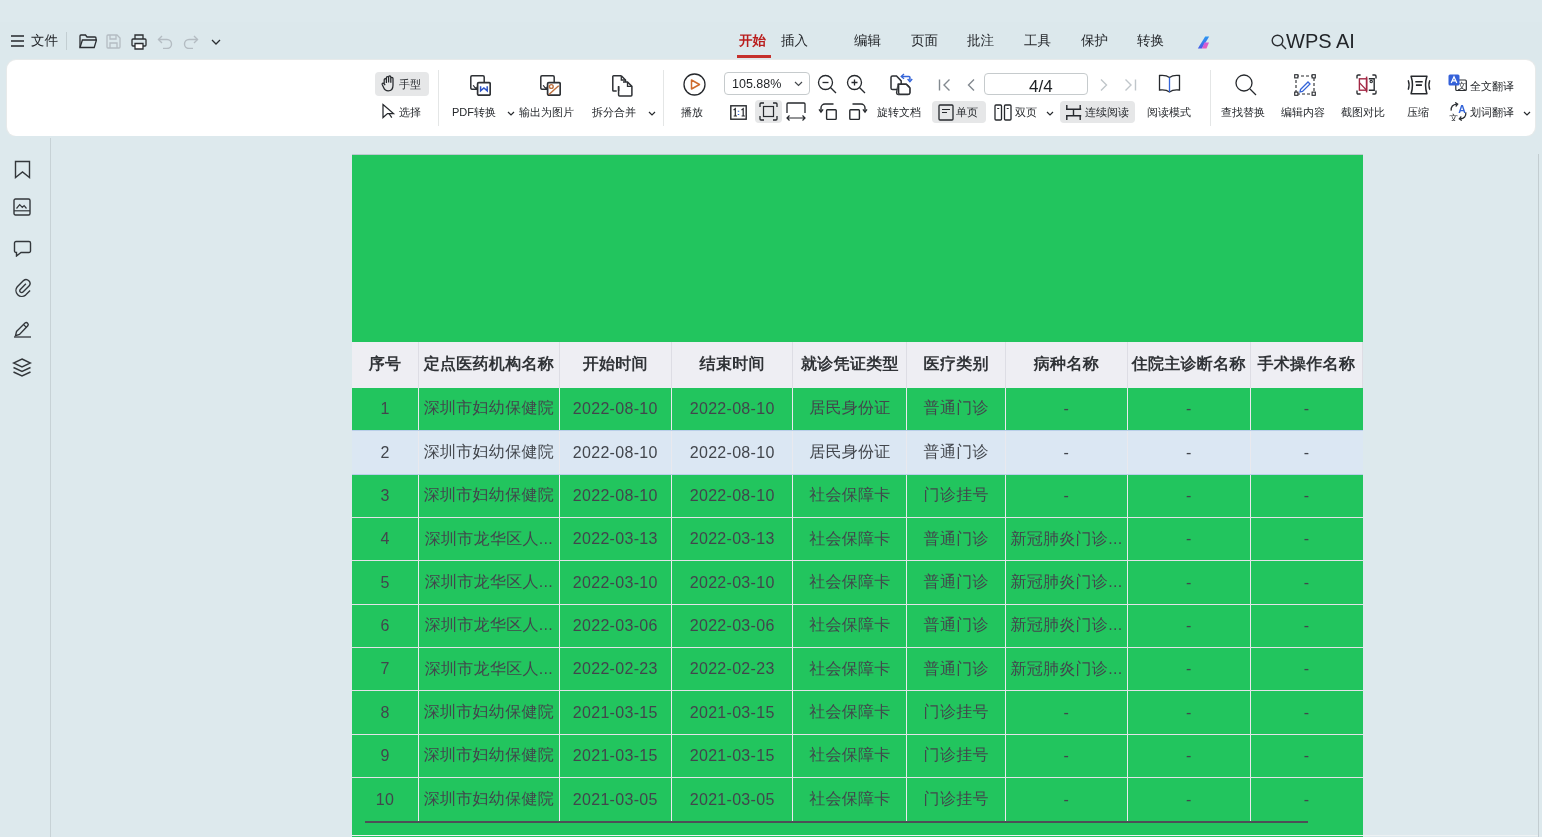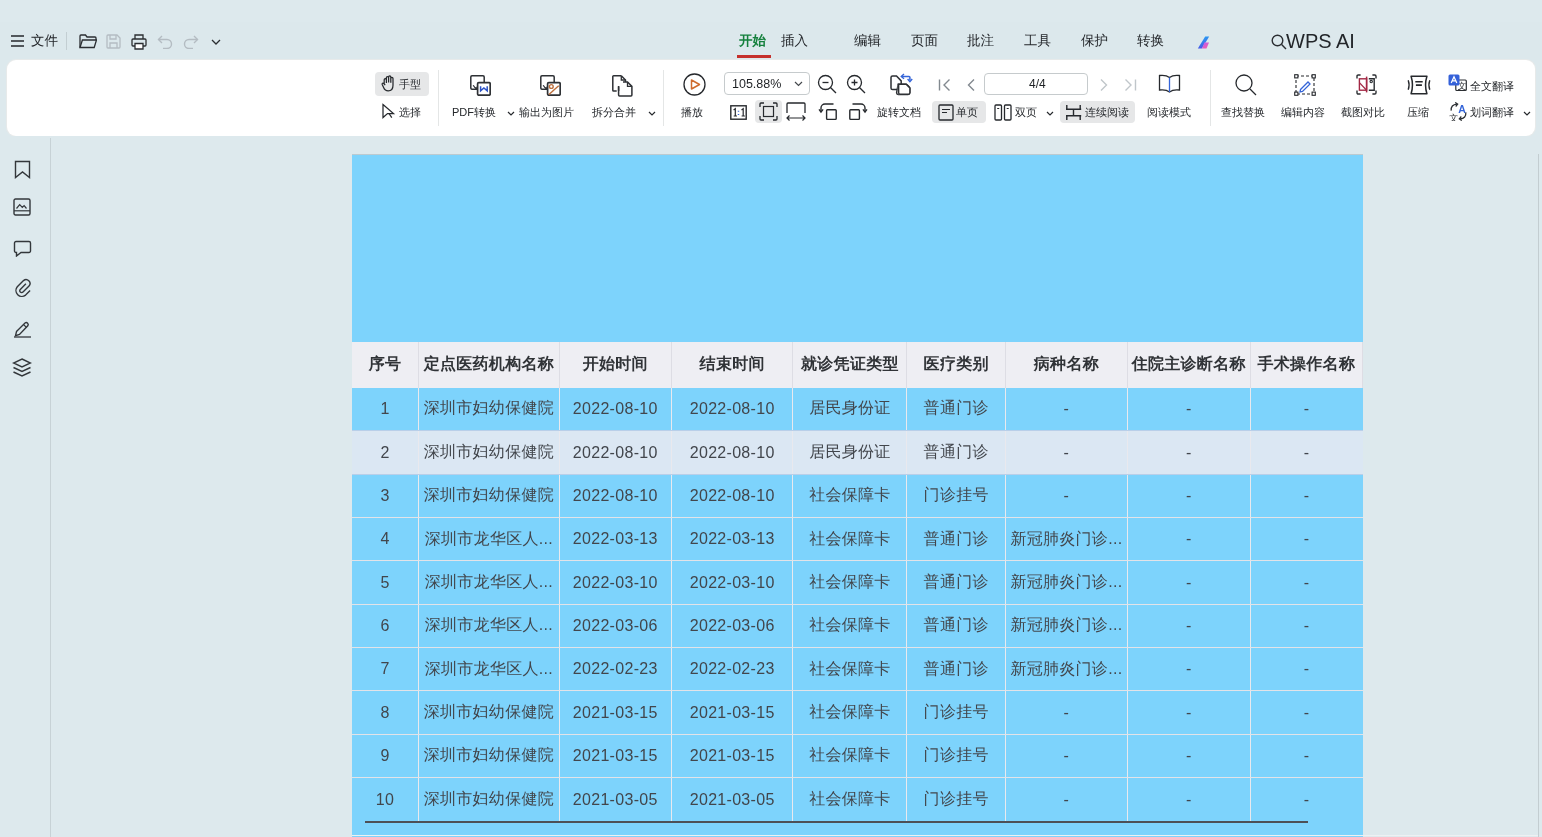--- a/index.html
+++ b/index.html
@@ -15,21 +15,21 @@
 #menubar { position:absolute; left:0; top:22px; width:1542px; height:38px; background:#dce8ec; }
 .mi { position:absolute; top:0; height:38px; display:flex; align-items:center; font-size:13.5px; color:#23262a; }
 
 #toolbar { position:absolute; left:7px; top:60px; width:1528px; height:76px; background:#ffffff; border-radius:9px; box-shadow:0 0 0 1px #e7eaea; }
 .tlabel { position:absolute; font-size:11px; color:#24272b; white-space:nowrap; }
 .hl { background:#e6e7e8; border-radius:4px; }
 .vdiv { position:absolute; top:10px; height:56px; width:1px; background:#e4e6e6; }
 
 #docarea { position:absolute; left:0; top:136px; width:1542px; height:701px; background:#dde9ed; }
 #sideline { position:absolute; left:50px; top:2px; width:1px; height:699px; background:#c7d2d6; }
-#page { position:absolute; left:352px; top:18px; width:1011px; height:683px; background:#7dd3fc; border-top:1px solid #bccad0; }
+#page { position:absolute; left:352px; top:18px; width:1011px; height:683px; background:#22c55e; border-top:1px solid #bccad0; }
 #dtable td { border-right:1px solid #e9e9ee; border-bottom:1px solid #e3e3e8; height:43.35px; overflow:hidden; white-space:nowrap; }
 #dtable td:last-child { border-right:none; }
 #dtable tr:last-child td { border-bottom:none; }
 #dtable #hrow td { border-right:1px solid #dddde4; border-bottom:none; }
 #dtable { filter:blur(0.3px); }
 #dtable tr.pre td, #dtable tr.sel td { border-bottom:1px solid #b9cfe9; }
 </style>
 </head>
 <body>
 <div id="tabbar">
@@ -102,21 +102,21 @@
       <path d="M1.5 4.5H10a4.5 4.5 0 0 1 0 9H6"></path>
     </svg>
   <svg width="16" height="14" viewBox="0 0 16 14" style="position:absolute; left:183px; top:13px;" fill="none" stroke="#b4bcc2" stroke-width="1.4">
       <path d="M11 1l3.5 3.5L11 8"></path>
       <path d="M14.5 4.5H6a4.5 4.5 0 0 0 0 9h4"></path>
     </svg>
   <svg width="10" height="6" viewBox="0 0 10 6" style="position:absolute; left:211px; top:17px;" fill="none" stroke="#2b2e32" stroke-width="1.3">
       <path d="M1 1l4 4 4-4"></path>
     </svg>
 
-  <div class="mi" style="left:739px; color:#15803d; font-weight:bold;">开始</div>
+  <div class="mi" style="left:739px; color:#b91c1c; font-weight:bold;">开始</div>
   <div style="position:absolute; left:737px; top:33px; width:34px; height:3px; background:#c5302c;"></div>
   <div class="mi" style="left:781px;">插入</div>
   <div class="mi" style="left:854px;">编辑</div>
   <div class="mi" style="left:911px;">页面</div>
   <div class="mi" style="left:967px;">批注</div>
   <div class="mi" style="left:1024px;">工具</div>
   <div class="mi" style="left:1081px;">保护</div>
   <div class="mi" style="left:1137px;">转换</div>
   <svg width="18" height="13" viewBox="0 0 18 13" style="position:absolute; left:1196px; top:14px;">
       <defs>
@@ -244,21 +244,21 @@
     </svg>
   <div class="tlabel" style="left:870px; top:45px;">旋转文档</div>
 
   <svg width="13" height="12" viewBox="0 0 13 12" style="position:absolute; left:931px; top:19px;" fill="none" stroke="#82898f" stroke-width="1.4">
       <path d="M1.5 0.5v11M11.5 0.5L6 6l5.5 5.5"></path>
     </svg>
   <svg width="8" height="12" viewBox="0 0 8 12" style="position:absolute; left:960px; top:19px;" fill="none" stroke="#82898f" stroke-width="1.4">
       <path d="M7 0.5L1.5 6 7 11.5"></path>
     </svg>
   <div style="position:absolute; left:977px; top:13px; width:104px; height:22px; border:1px solid #c6cbcd; border-radius:4px;"></div>
-  <div class="tlabel" style="left:1022px; top:17px; font-size:12px; color:#1e2124;">4/4</div>
+  <div class="tlabel" style="left:1022px; top:17px; font-size:17px; color:#1e2124;">4/4</div>
   <svg width="8" height="12" viewBox="0 0 8 12" style="position:absolute; left:1093px; top:19px;" fill="none" stroke="#c0c6ca" stroke-width="1.4">
       <path d="M1 0.5L6.5 6 1 11.5"></path>
     </svg>
   <svg width="13" height="12" viewBox="0 0 13 12" style="position:absolute; left:1117px; top:19px;" fill="none" stroke="#c0c6ca" stroke-width="1.4">
       <path d="M1.5 0.5L7 6l-5.5 5.5M11.5 0.5v11"></path>
     </svg>
   <svg width="23" height="20" viewBox="0 0 23 20" style="position:absolute; left:1151px; top:14px;" fill="none" stroke="#26292d" stroke-width="1.3">
       <path d="M11.5 3.5C9 1.5 5.5 1 1.5 1.5V16c4-.5 7.5 0 10 2 2.5-2 6-2.5 10-2V1.5c-4-.5-7.5 0-10 2z"></path>
       <path d="M11.5 3.5V18" stroke="#3565d8"></path>
     </svg>

